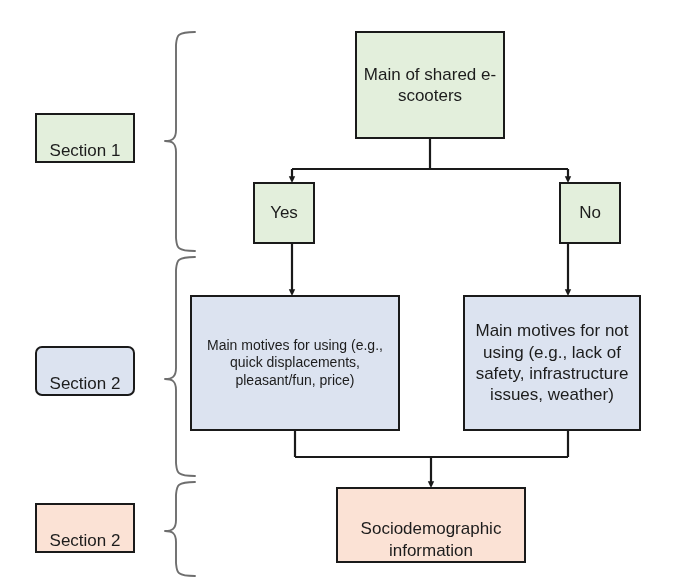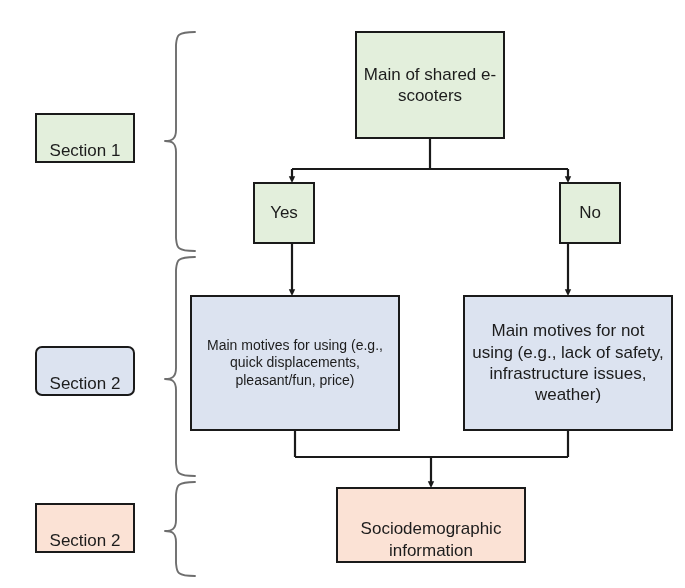--- a/index.html
+++ b/index.html
@@ -58,21 +58,21 @@
     left: 539px; top: 182px; width: 62px; height: 62px;
     font-size: 17px;
     margin-left: 20px;
   }
   
   #node-motives-using {
     left: 190px; top: 295px; width: 210px; height: 136px;
     font-size: 14px;
   }
   #node-motives-not-using {
-    left: 463px; top: 295px; width: 210px; height: 136px;
+    left: 463px; top: 295px; width: 178px; height: 136px;
     font-size: 17px;
   }
   
   #node-socio {
     left: 336px; top: 487px; width: 190px; height: 76px;
     font-size: 17px;
   }
   
   .section-box {
     position: absolute;

